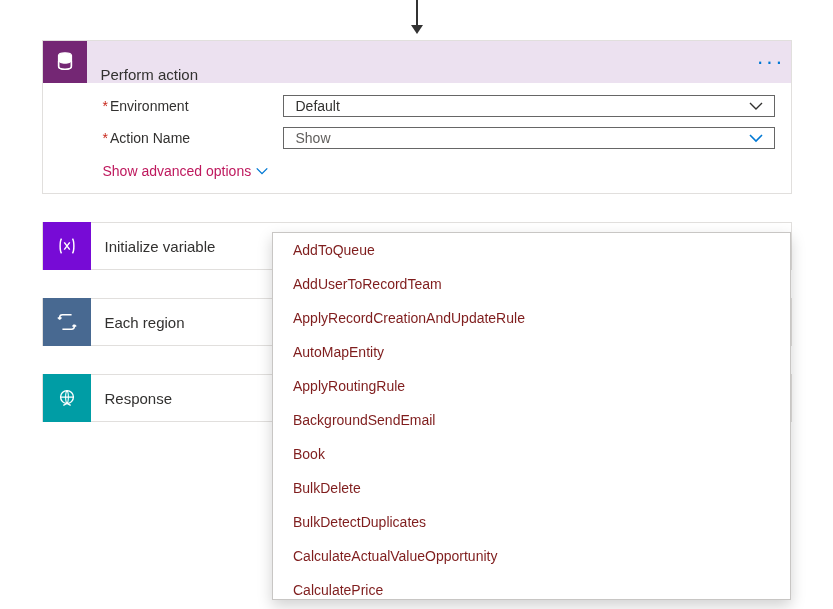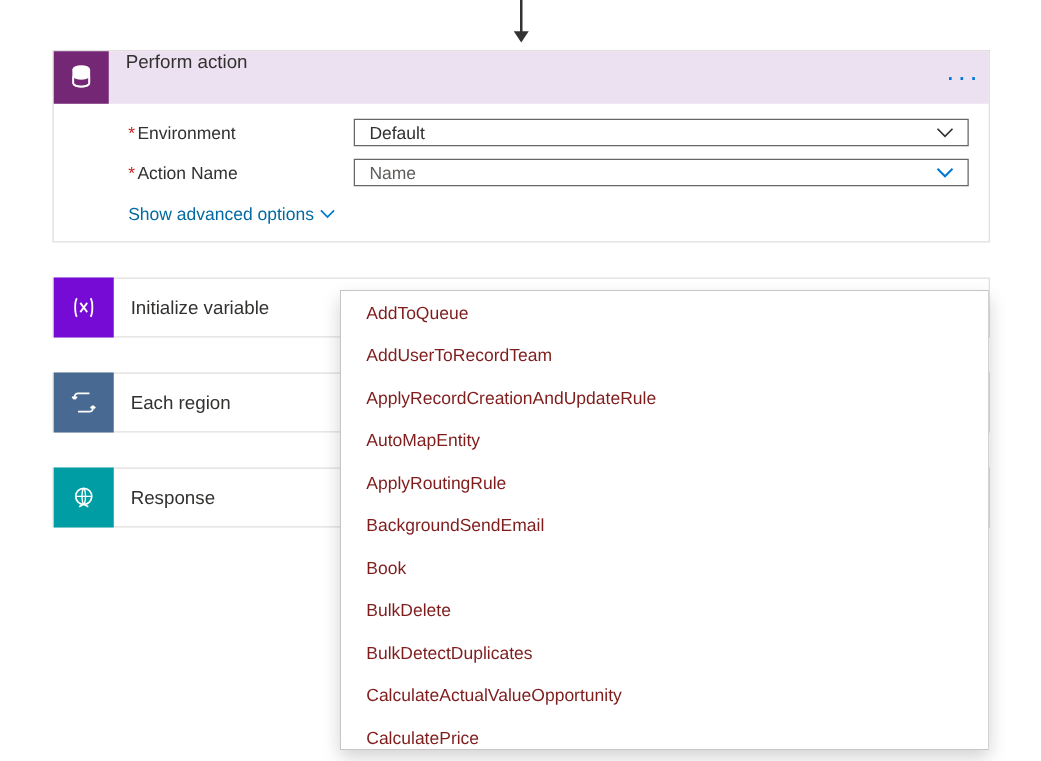--- a/index.html
+++ b/index.html
@@ -38,21 +38,21 @@
   }
 
   .action-card {
     width: 750px;
     border: 1px solid #e1dfdd;
     margin-bottom: 28px;
     background: #fff;
   }
   .action-header {
     display: flex;
-    align-items: flex-start;
+    align-items: flex-end;
     height: 42px;
     position: relative;
   }
   .action-icon {
     width: 44px;
     height: 42px;
     display: flex;
     align-items: center;
     justify-content: center;
     flex-shrink: 0;
@@ -112,21 +112,21 @@
     display: flex;
     align-items: center;
   }
   .form-input .chevron {
     position: absolute;
     right: 10px;
     top: 50%;
     transform: translateY(-50%);
   }
   .adv-link {
-    color: #0369a1;
+    color: #be185d;
     font-size: 14px;
     display: inline-flex;
     align-items: center;
     cursor: pointer;
     margin-top: 4px;
   }
   .adv-link .chevron { margin-left: 4px; }
 
   
   .step-row {
@@ -198,21 +198,21 @@
           <span class="chevron">
             <svg width="16" height="16" viewBox="0 0 16 16">
                 <path d="M2 5l6 6 6-6" stroke="#323130" stroke-width="1.4" fill="none"></path>
               </svg>
           </span>
         </div>
       </div>
       <div class="form-row">
         <div class="form-label"><span class="req">*</span><span>Action Name</span></div>
         <div class="form-input">
-          <span style="color:#605e5c">Name</span>
+          <span style="color:#605e5c">Show</span>
           <span class="chevron">
             <svg width="16" height="16" viewBox="0 0 16 16">
                 <path d="M2 5l6 6 6-6" stroke="#0078d4" stroke-width="1.6" fill="none"></path>
               </svg>
           </span>
         </div>
       </div>
       <div class="adv-link">
         <span>Show advanced options</span>
         <span class="chevron">

